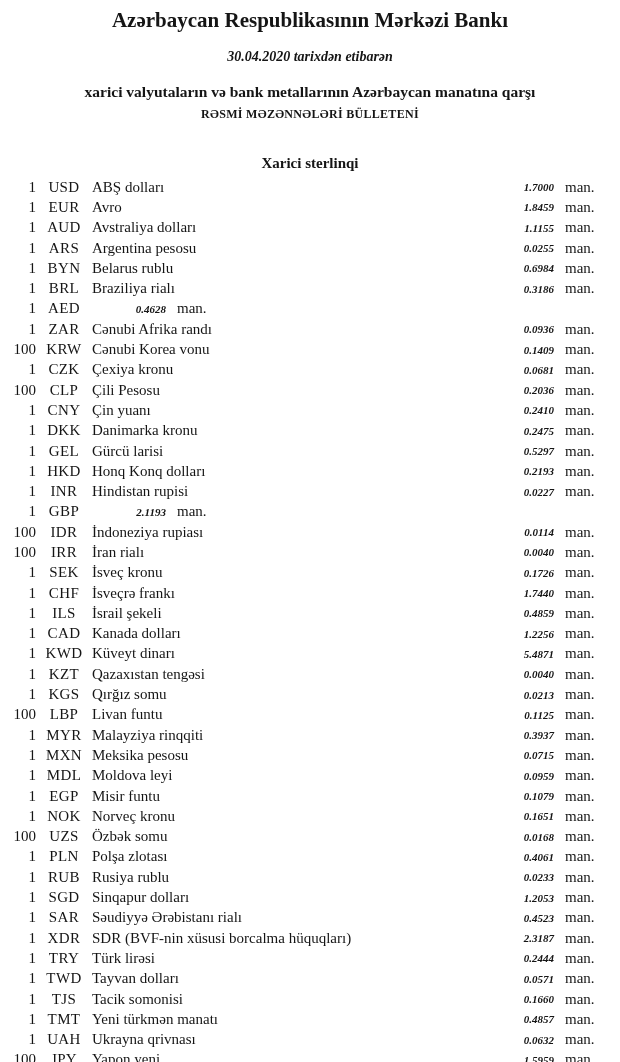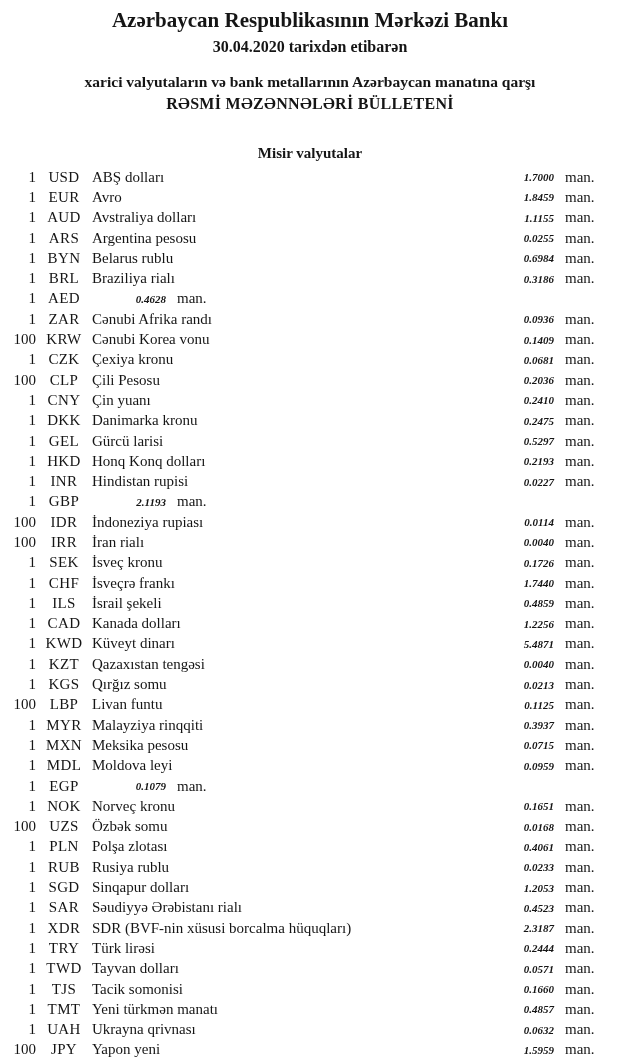--- a/index.html
+++ b/index.html
@@ -23,33 +23,34 @@
     text-align: center;
     padding-top: 7px;
   }
   .bank-name {
     font-size: 21px;
     font-weight: bold;
     line-height: 26px;
     margin: 0;
   }
   .date-line {
-    font-size: 16px;
+    font-size: 14px;
     font-weight: bold;
     line-height: 18px;
-    margin-top: 5px;
+    margin-top: 15px;
+    font-style: italic;
   }
   .subtitle-line {
     font-size: 15.5px;
     font-weight: bold;
     line-height: 19px;
     margin-top: 16px;
   }
   .bulletin-title {
-    font-size: 16px;
+    font-size: 12px;
     font-weight: bold;
     line-height: 20px;
     margin-top: 3px;
     letter-spacing: 0.3px;
   }
   .section-title {
     text-align: center;
     font-size: 15px;
     font-weight: bold;
     margin-top: 30px;
@@ -104,21 +105,21 @@
 
 <div class="page">
 
   <div class="doc-header">
     <div class="bank-name">Azərbaycan Respublikasının Mərkəzi Bankı</div>
     <div class="date-line">30.04.2020 tarixdən etibarən</div>
     <div class="subtitle-line">xarici valyutaların və bank metallarının Azərbaycan manatına qarşı</div>
     <div class="bulletin-title">RƏSMİ MƏZƏNNƏLƏRİ BÜLLETENİ</div>
   </div>
 
-  <div class="section-title">Misir valyutalar</div>
+  <div class="section-title">Xarici sterlinqi</div>
 
   <div class="rates-table">
     <div class="rate-row">
       <span class="col-qty">1</span>
       <span class="col-code">USD</span>
       <span class="col-name">ABŞ dolları</span>
       <span class="col-rate">1.7000</span>
       <span class="col-unit">man.</span>
     </div>
 
@@ -348,20 +349,21 @@
       <span class="col-qty">1</span>
       <span class="col-code">MDL</span>
       <span class="col-name">Moldova leyi</span>
       <span class="col-rate">0.0959</span>
       <span class="col-unit">man.</span>
     </div>
 
     <div class="rate-row">
       <span class="col-qty">1</span>
       <span class="col-code">EGP</span>
+      <span class="col-name">Misir funtu</span>
       <span class="col-rate">0.1079</span>
       <span class="col-unit">man.</span>
     </div>
 
     <div class="rate-row">
       <span class="col-qty">1</span>
       <span class="col-code">NOK</span>
       <span class="col-name">Norveç kronu</span>
       <span class="col-rate">0.1651</span>
       <span class="col-unit">man.</span>

